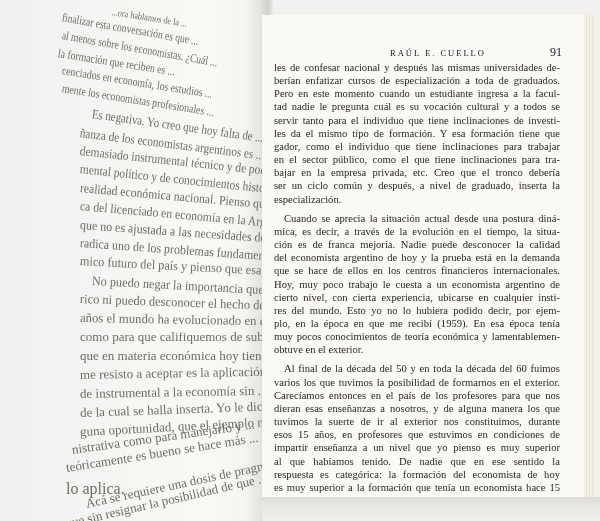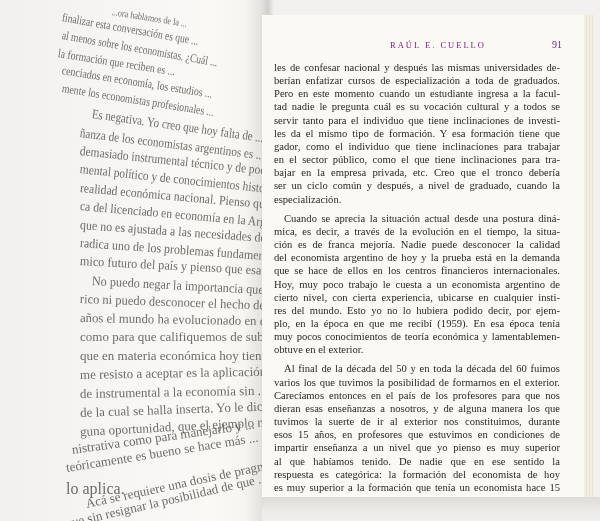--- a/index.html
+++ b/index.html
@@ -40,24 +40,24 @@
     background: repeating-linear-gradient(90deg, #f4efe3 0px, #f4efe3 2px, #e9e3d6 2px, #e9e3d6 3px);
   }
   .bottom-shadow {
     position: absolute; left: 262px; top: 497px; width: 338px; height: 24px;
     background: linear-gradient(180deg, #dedcd9 0%, #ecebe8 60%, #f0efed 100%);
   }
 
   .running-head {
     position: absolute; left: 18px; top: 24px; width: 282px;
     display: flex; justify-content: space-between; align-items: baseline;
-    color: #701a75;
+    color: #0f172a;
   }
   .author { font-size: 8.5px; letter-spacing: 2px; padding-left: 110px; font-family: "Liberation Serif", serif; }
-  .page-num { font-size: 10px; font-family: "Liberation Serif", serif; }
+  .page-num { font-size: 12px; font-family: "Liberation Serif", serif; margin-top: 6px; }
 
   .body-text {
     position: absolute; left: 12px; top: 46px; width: 286px;
     font-family: "Liberation Serif", serif; font-size: 10.6px;
     line-height: 13.15px; color: #2a2825;
   }
   .p { margin: 0 0 6px 0; text-align: justify; }
   .line { display: block; text-align: justify; text-align-last: justify; white-space: nowrap; }
   .line.last { text-align-last: left; }
   .indent { padding-left: 10px; }
@@ -111,21 +111,21 @@
         <div class="p">
           <span class="line">les de confesar nacional y después las mismas universidades de-</span>
           <span class="line">berían enfatizar cursos de especialización a toda de graduados.</span>
           <span class="line">Pero en este momento cuando un estudiante ingresa a la facul-</span>
           <span class="line">tad nadie le pregunta cuál es su vocación cultural y a todos se</span>
           <span class="line">servir tanto para el individuo que tiene inclinaciones de investi-</span>
           <span class="line">les da el mismo tipo de formación.  Y esa formación tiene que</span>
           <span class="line">gador, como el individuo que tiene inclinaciones para trabajar</span>
           <span class="line">en el sector público, como el que tiene inclinaciones para tra-</span>
           <span class="line">bajar en la empresa privada, etc.  Creo que el tronco debería</span>
-          <span class="line">ser un ciclo común y después, a nivel de graduado, cuando la</span>
+          <span class="line">ser un ciclo común y después, a nivel de graduado, inserta la</span>
           <span class="line last">especialización.</span>
         </div>
         <div class="p">
           <span class="line indent">Cuando se aprecia la situación actual desde una postura diná-</span>
           <span class="line">mica, es decir, a través de la evolución en el tiempo, la situa-</span>
           <span class="line">ción es de franca mejoría.  Nadie puede desconocer la calidad</span>
           <span class="line">del economista argentino de hoy y la prueba está en la demanda</span>
           <span class="line">que se hace de ellos en los centros financieros internacionales.</span>
           <span class="line">Hoy, muy poco trabajo le cuesta a un economista argentino de</span>
           <span class="line">cierto nivel, con cierta experiencia, ubicarse en cualquier insti-</span>

